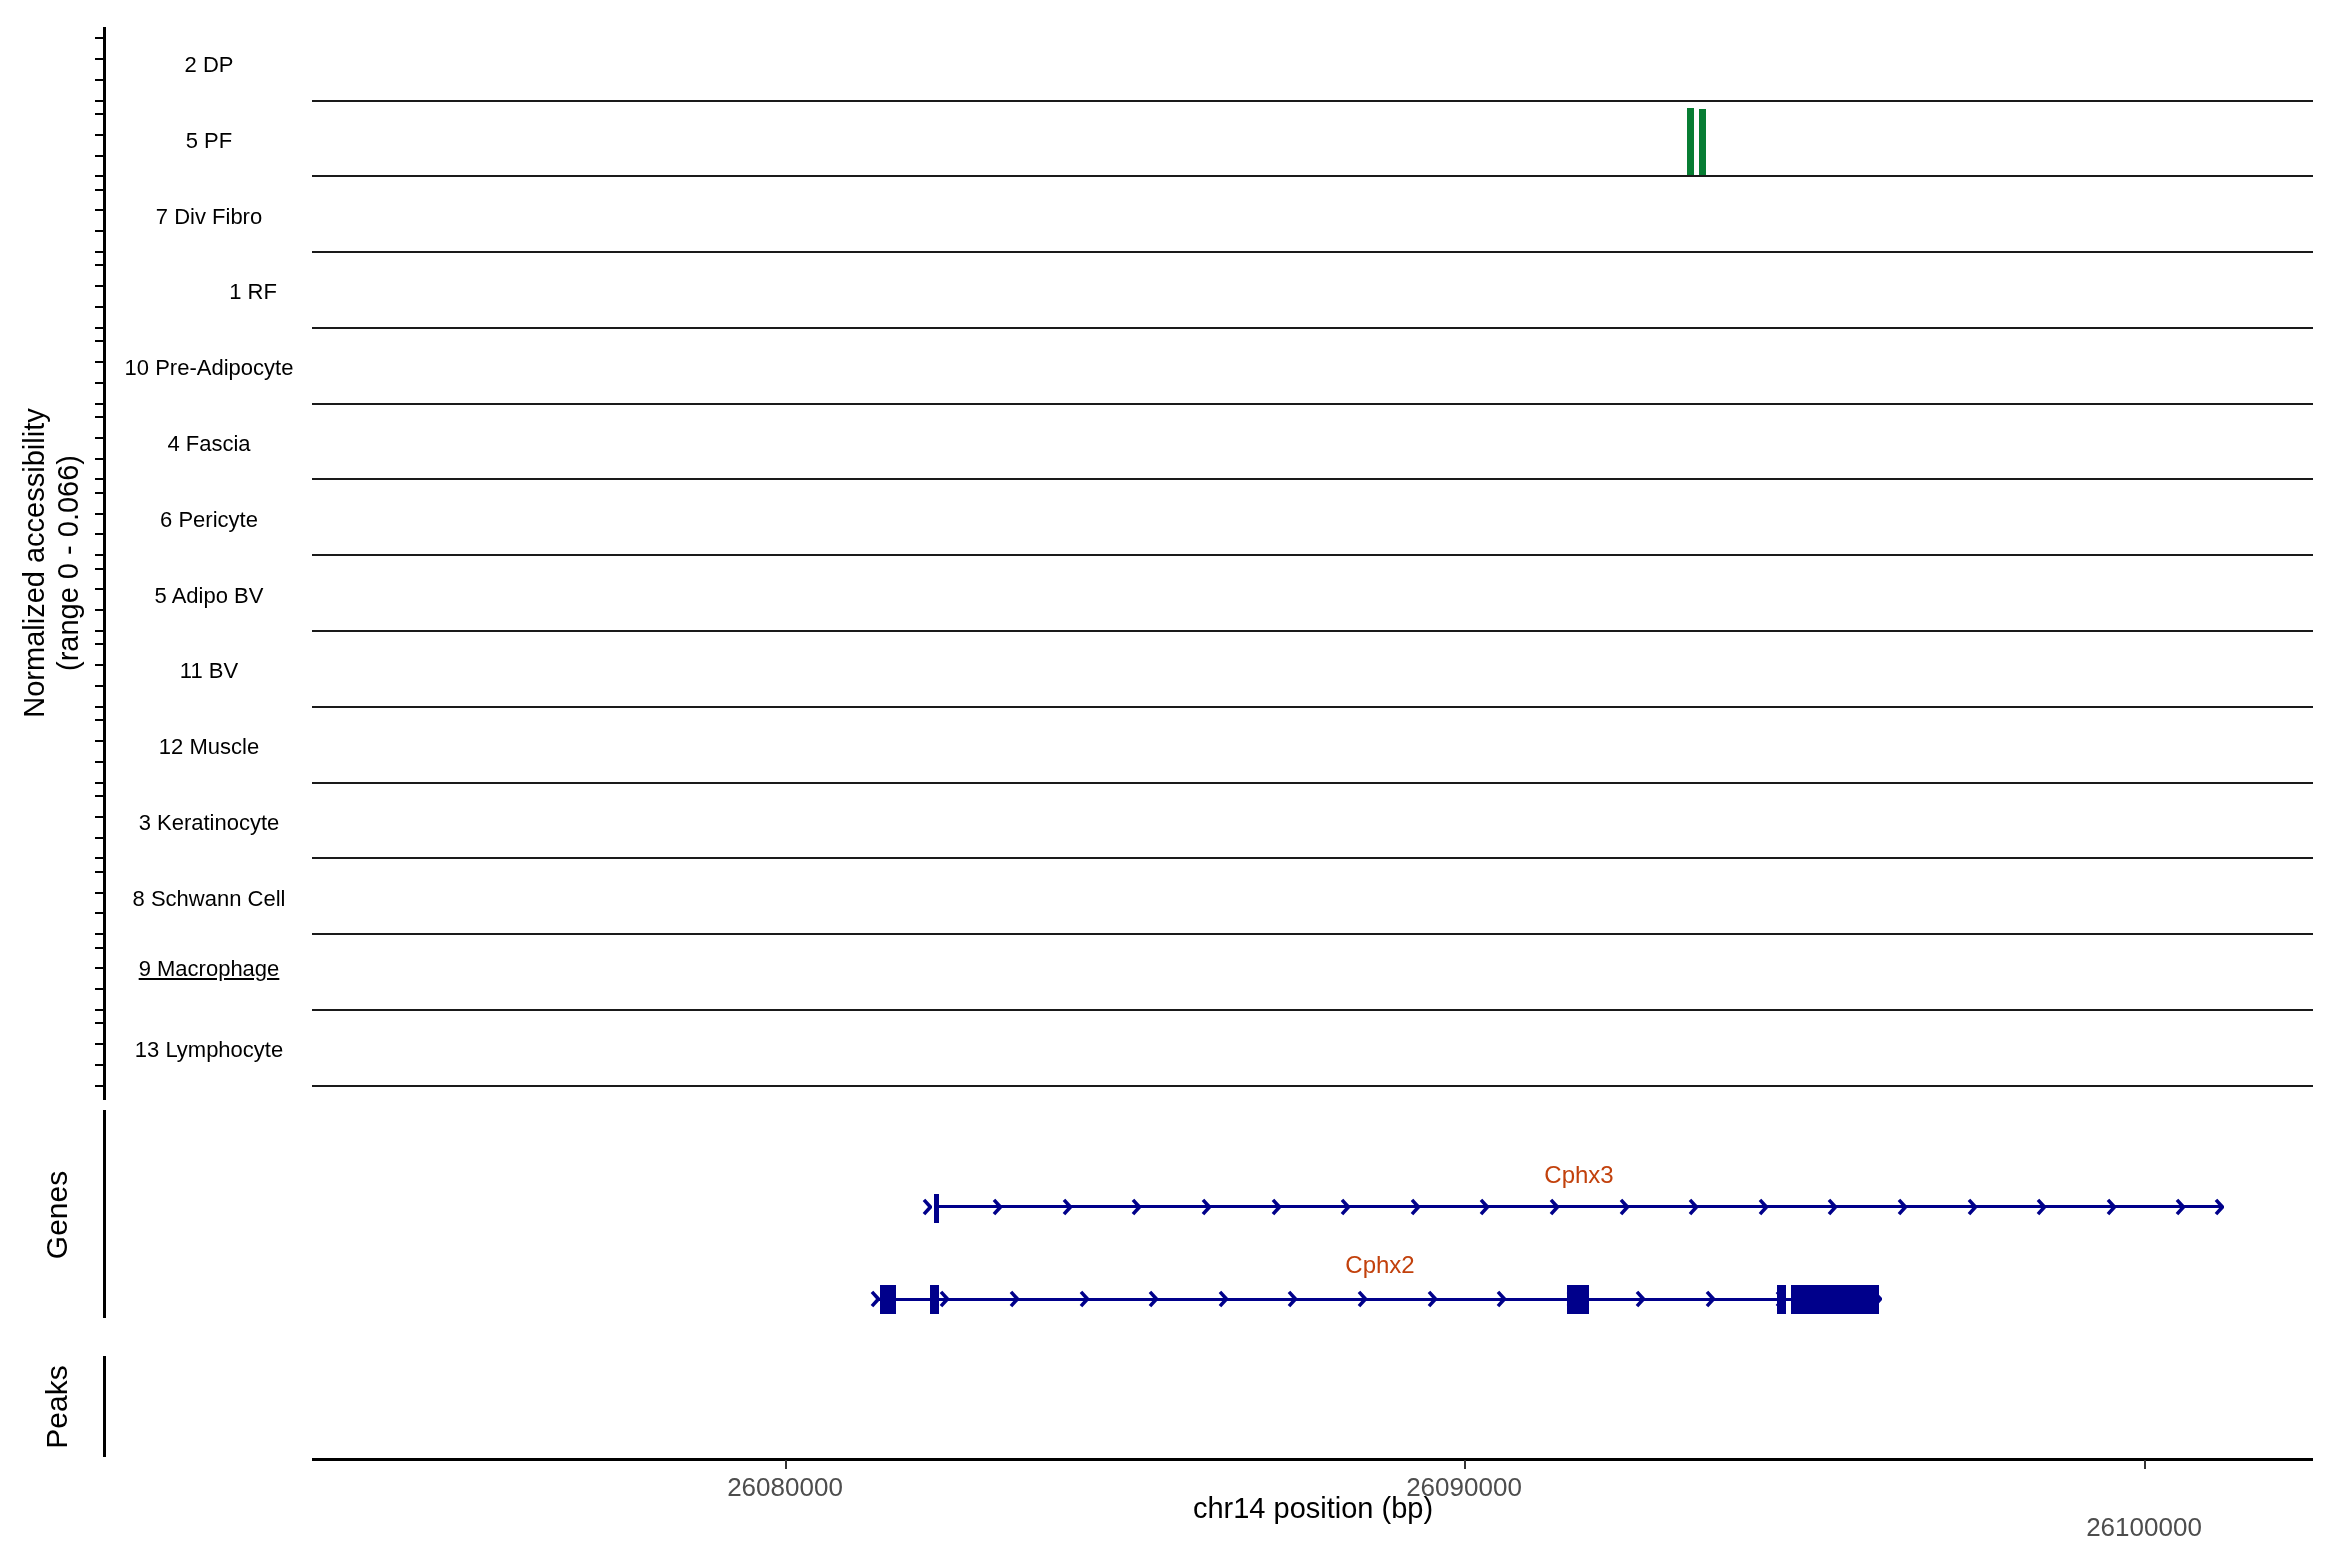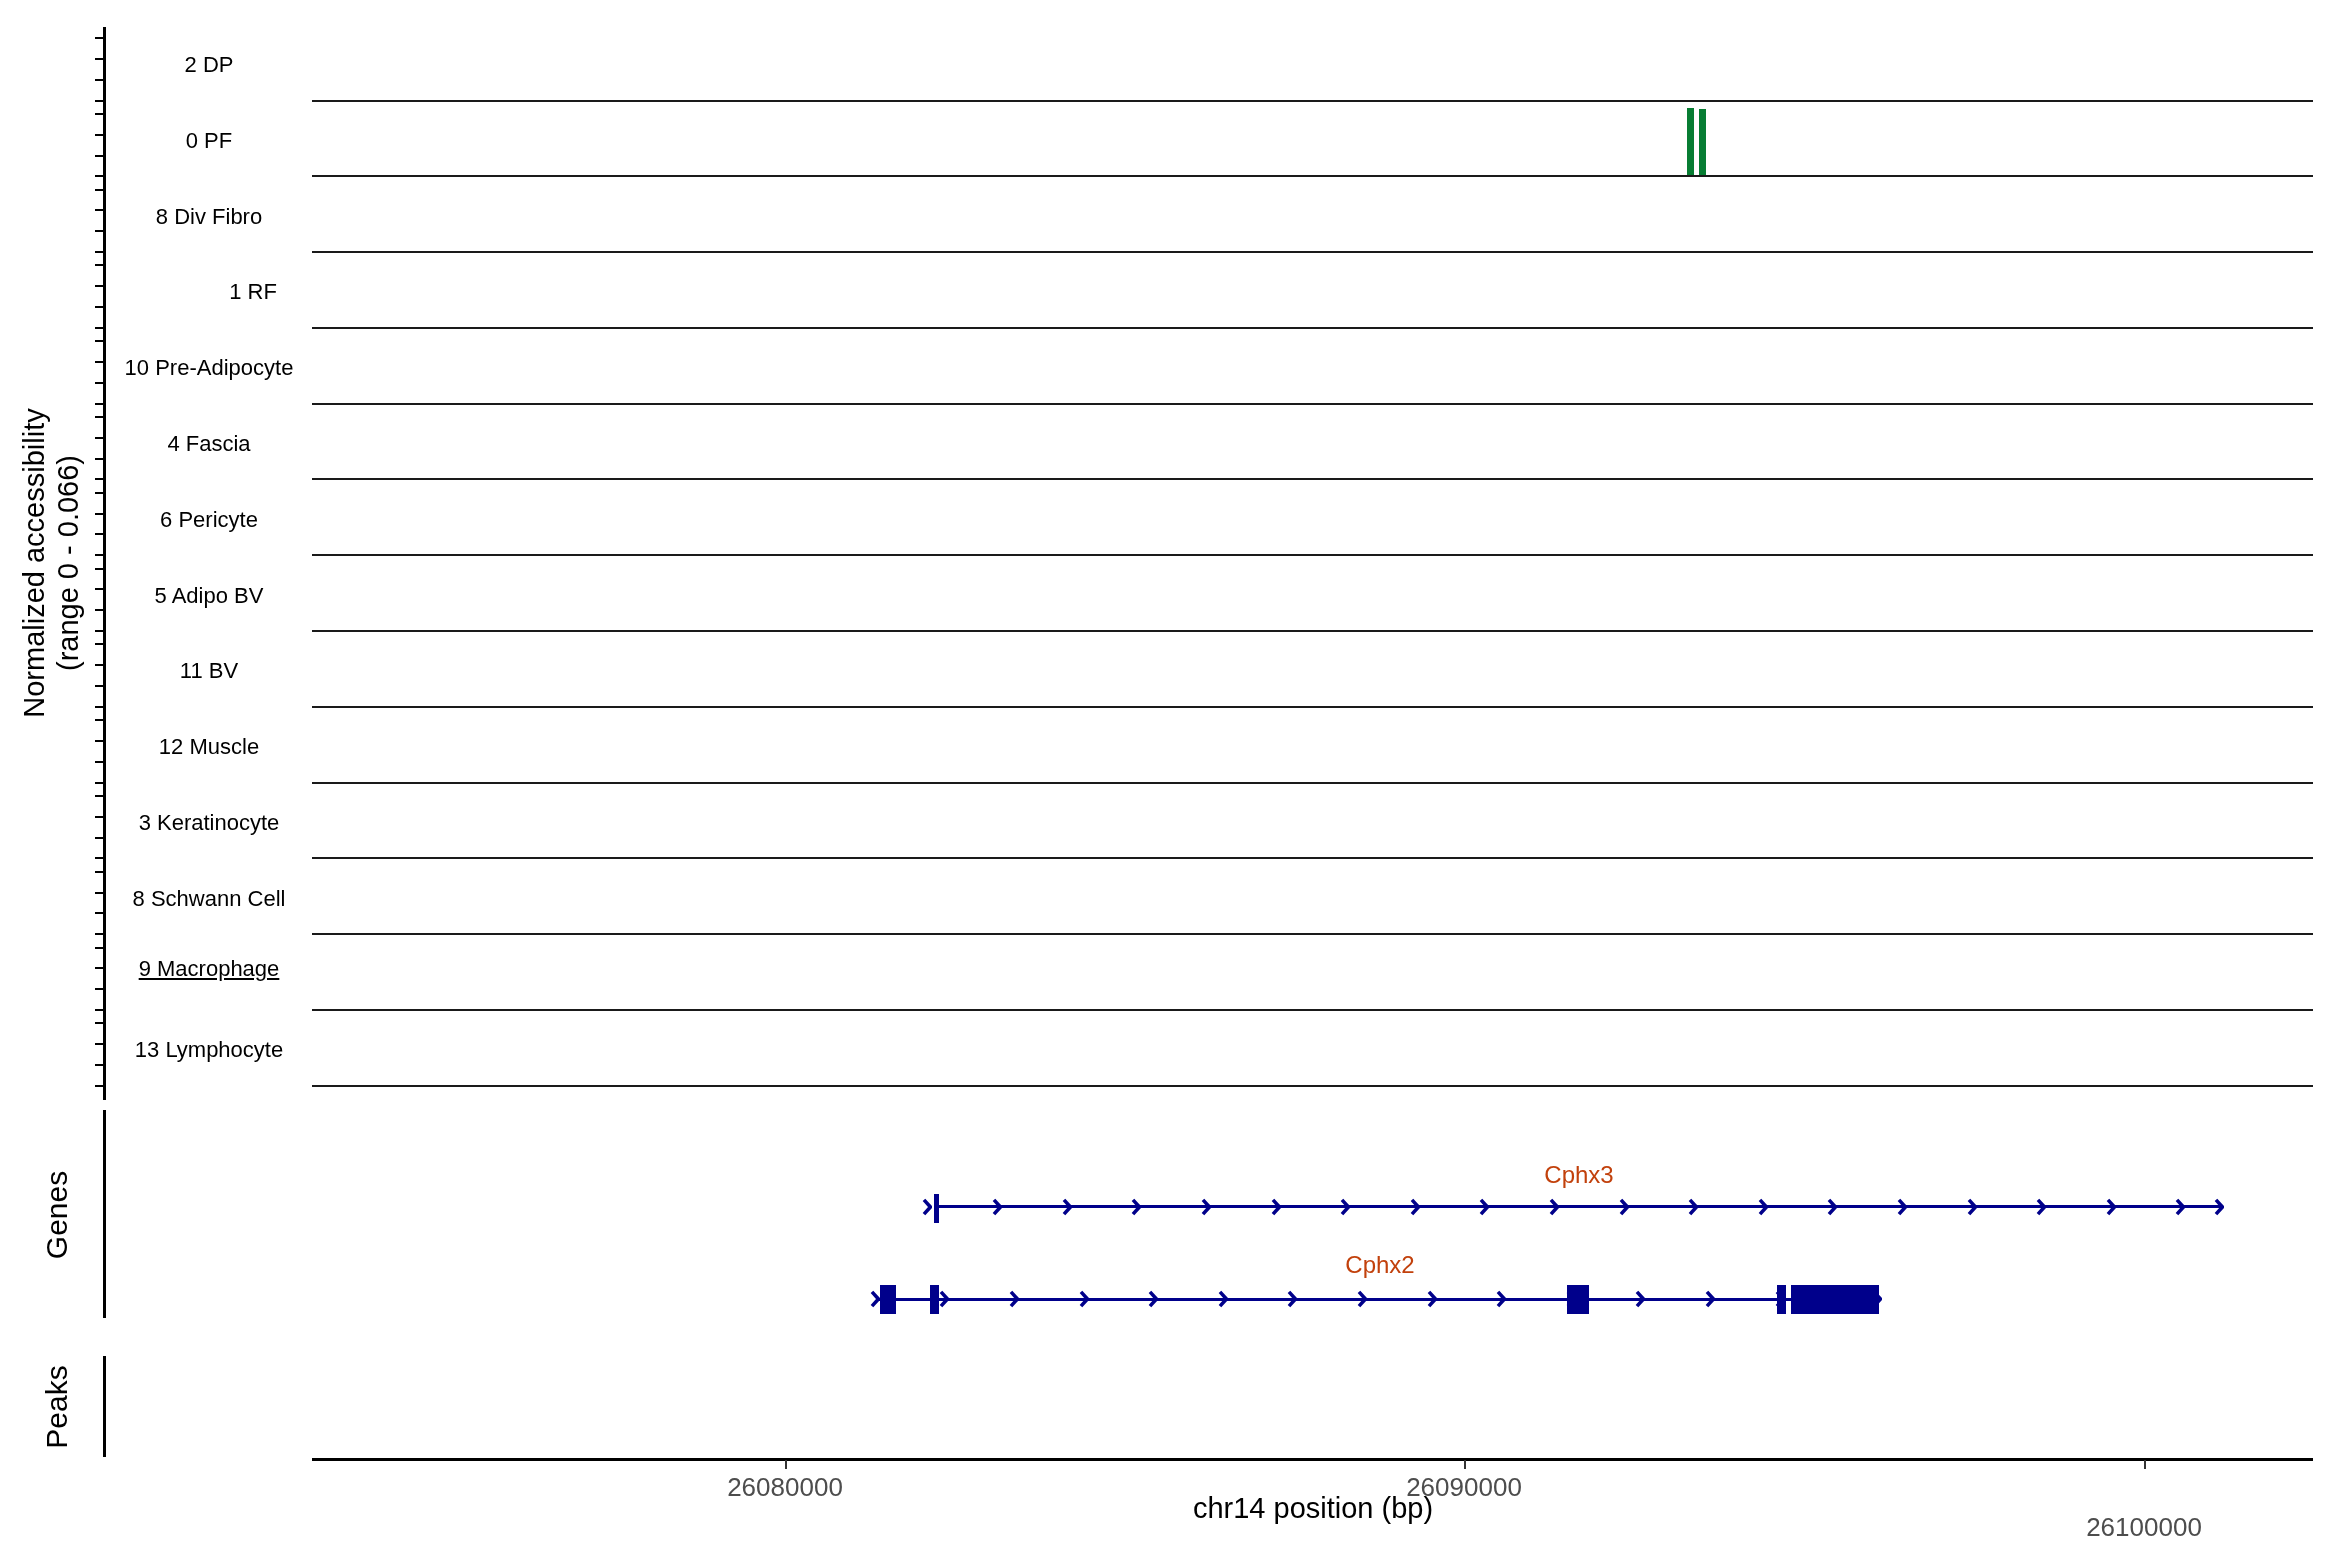--- a/index.html
+++ b/index.html
@@ -91,23 +91,23 @@
       <div class="hline" style="left: 95px; top: 1085px; width: 7.8px; height: 2px; background: rgb(0, 0, 0);"></div>
       <div class="hline" style="left: 95px; top: 1064px; width: 7.8px; height: 2px; background: rgb(0, 0, 0);"></div>
       <div class="hline" style="left: 95px; top: 1043px; width: 7.8px; height: 2px; background: rgb(0, 0, 0);"></div>
       <div class="hline" style="left: 95px; top: 1022px; width: 7.8px; height: 2px; background: rgb(0, 0, 0);"></div>
     </div>
 
   <div id="tracks">
       <div class="hline" style="left: 312px; top: 100px; width: 2001px; height: 2px; background: rgb(26, 26, 26);"></div>
       <div class="track-label" style="left: 209px; top: 65px;">2 DP</div>
       <div class="hline" style="left: 312px; top: 175px; width: 2001px; height: 2px; background: rgb(26, 26, 26);"></div>
-      <div class="track-label" style="left: 209px; top: 141px;">0 PF</div>
+      <div class="track-label" style="left: 209px; top: 141px;">5 PF</div>
       <div class="hline" style="left: 312px; top: 251px; width: 2001px; height: 2px; background: rgb(26, 26, 26);"></div>
-      <div class="track-label" style="left: 209px; top: 217px;">8 Div Fibro</div>
+      <div class="track-label" style="left: 209px; top: 217px;">7 Div Fibro</div>
       <div class="hline" style="left: 312px; top: 327px; width: 2001px; height: 2px; background: rgb(26, 26, 26);"></div>
       <div class="track-label" style="left: 209px; top: 292px; margin-left: 44px;">1 RF</div>
       <div class="hline" style="left: 312px; top: 403px; width: 2001px; height: 2px; background: rgb(26, 26, 26);"></div>
       <div class="track-label" style="left: 209px; top: 368px;">10 Pre-Adipocyte</div>
       <div class="hline" style="left: 312px; top: 478px; width: 2001px; height: 2px; background: rgb(26, 26, 26);"></div>
       <div class="track-label" style="left: 209px; top: 444px;">4 Fascia</div>
       <div class="hline" style="left: 312px; top: 554px; width: 2001px; height: 2px; background: rgb(26, 26, 26);"></div>
       <div class="track-label" style="left: 209px; top: 520px;">6 Pericyte</div>
       <div class="hline" style="left: 312px; top: 630px; width: 2001px; height: 2px; background: rgb(26, 26, 26);"></div>
       <div class="track-label" style="left: 209px; top: 596px;">5 Adipo BV</div>

